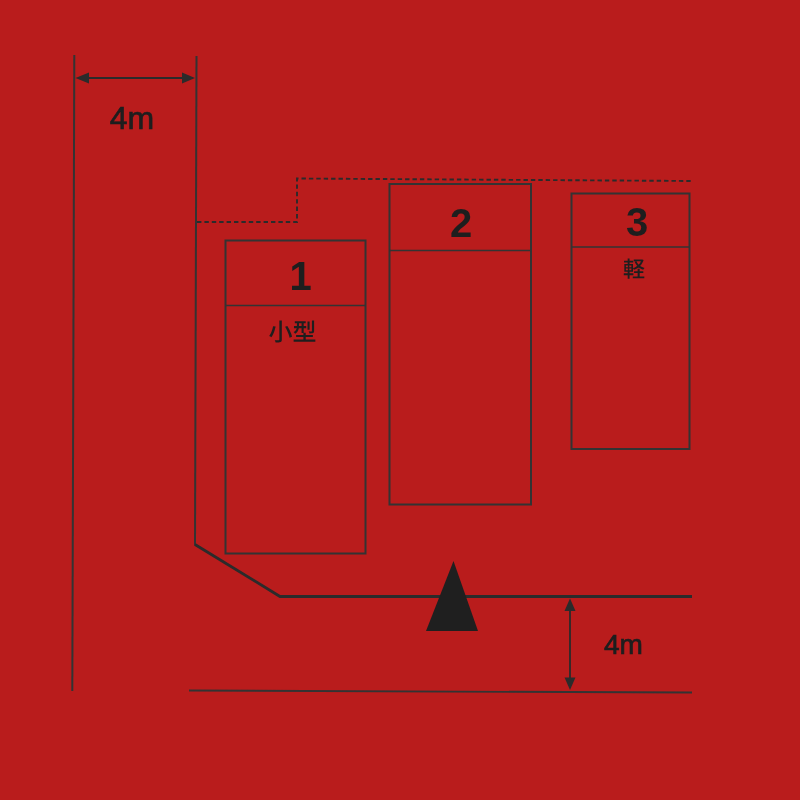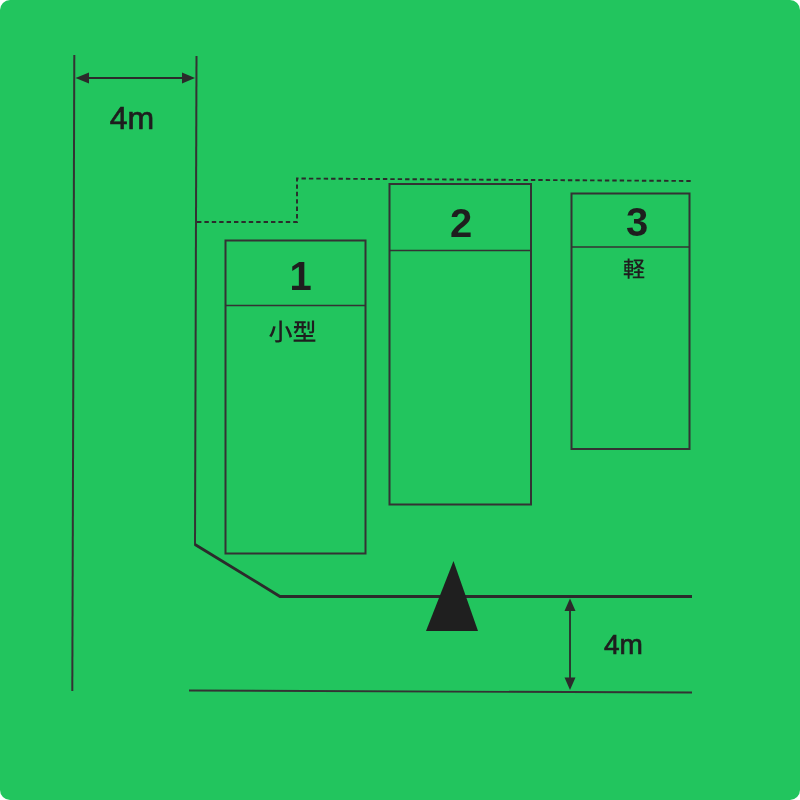--- a/index.html
+++ b/index.html
@@ -1,16 +1,16 @@
 <!DOCTYPE html>
 <html><head>
 <meta charset="utf-8">
 <style>
   html,body { margin:0; padding:0; background:#ffffff; }
-  .page { position:relative; width:800px; height:800px; background:#22c55e; overflow:hidden;border-radius:10px; }
+  .page { position:relative; width:800px; height:800px; background:#b91c1c; overflow:hidden; }
   text { font-family:"Liberation Sans", sans-serif; fill:#1e1e1e; }
 </style>
 </head>
 <body>
 <div class="page">
 <svg width="800" height="800" viewBox="0 0 800 800" xmlns="http://www.w3.org/2000/svg" style="filter:blur(0.3px)">
 
   <line x1="74.3" y1="55" x2="72.3" y2="691" stroke="#333" stroke-width="2"></line>
 
   <line x1="196.5" y1="56" x2="195" y2="545.5" stroke="#333" stroke-width="2"></line>

